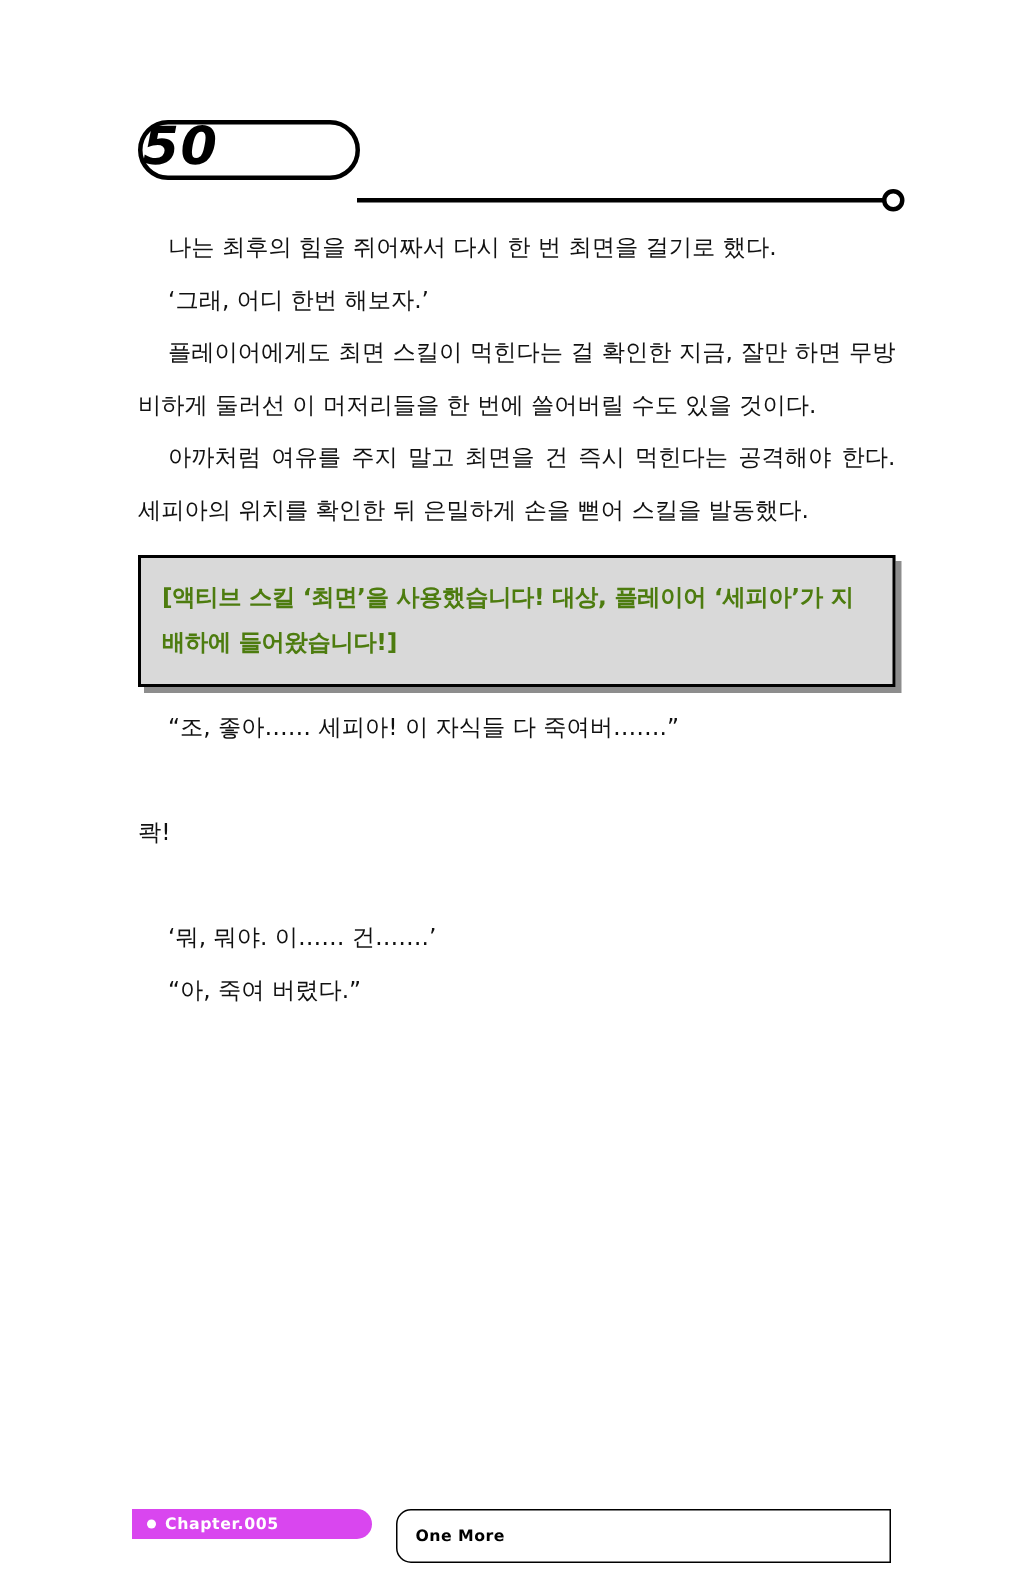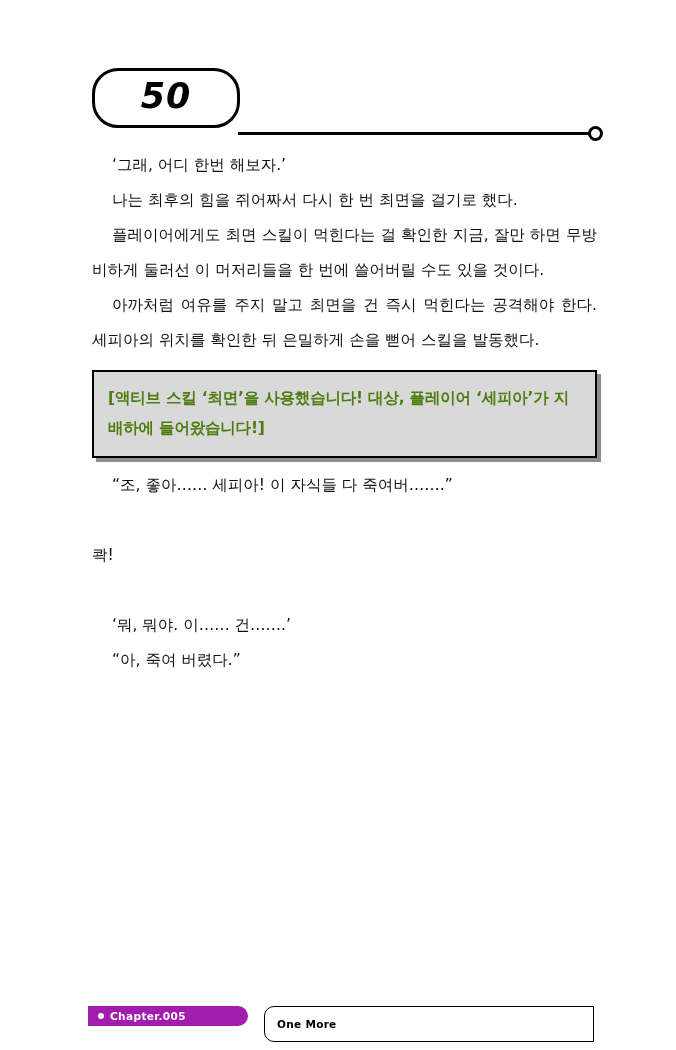--- a/index.html
+++ b/index.html
@@ -28,29 +28,29 @@
   .chapter-header {
     position: absolute;
     left: 0;
     top: 68px;
     width: 676px;
     height: 70px;
   }
   .chapter-pill {
     position: absolute;
     left: 92px;
-    top: 0px;
+    top: 12px;
     width: 148px;
-    height: 60px;
+    height: 40px;
     border: 3px solid #000;
     border-radius: 26px;
     background: #fff;
     display: flex;
     align-items: center;
-    justify-content: center;
+    justify-content: flex-start;
   }
   .chapter-number {
     font-family: "DejaVu Sans", sans-serif;
     font-weight: bold;
     font-style: italic;
     font-size: 35px;
     letter-spacing: 1px;
     line-height: 1;
     padding-bottom: 3px;
   }
@@ -121,21 +121,21 @@
     bottom: 0;
     width: 676px;
     height: 62px;
   }
   .footer-chapter {
     position: absolute;
     left: 88px;
     top: 18px;
     height: 20px;
     min-width: 160px;
-    background: #a21caf;
+    background: #d946ef;
     border-radius: 0 10px 10px 0;
     display: flex;
     align-items: center;
     padding: 0 10px 0 10px;
   }
   .footer-chapter .bullet {
     width: 6px;
     height: 6px;
     border-radius: 50%;
     background: #fff;
@@ -180,22 +180,22 @@
   <div class="chapter-header">
     <div class="chapter-pill">
       <span class="chapter-number">50</span>
     </div>
     <div class="header-rule"></div>
     <div class="header-dot"></div>
   </div>
 
   <div class="body-text">
 
+    <p class="para">나는 최후의 힘을 쥐어짜서 다시 한 번 최면을 걸기로 했다.</p>
     <p class="para short">‘그래, 어디 한번 해보자.’</p>
-    <p class="para">나는 최후의 힘을 쥐어짜서 다시 한 번 최면을 걸기로 했다.</p>
     <p class="para">플레이어에게도 최면 스킬이 먹힌다는 걸 확인한 지금, 잘만 하면 무방비하게 둘러선 이 머저리들을 한 번에 쓸어버릴 수도 있을 것이다.</p>
     <p class="para">아까처럼 여유를 주지 말고 최면을 건 즉시 먹힌다는 공격해야 한다. 세피아의 위치를 확인한 뒤 은밀하게 손을 뻗어 스킬을 발동했다.</p>
 
     <div class="system-box">
       <p>[액티브 스킬 ‘최면’을 사용했습니다! 대상, 플레이어 ‘세피아’가 지배하에 들어왔습니다!]</p>
     </div>
 
     <p class="para short">“조, 좋아…… 세피아! 이 자식들 다 죽여버…….”</p>
     <div class="spacer-line"></div>
     <p class="para noindent short">콱!</p>

